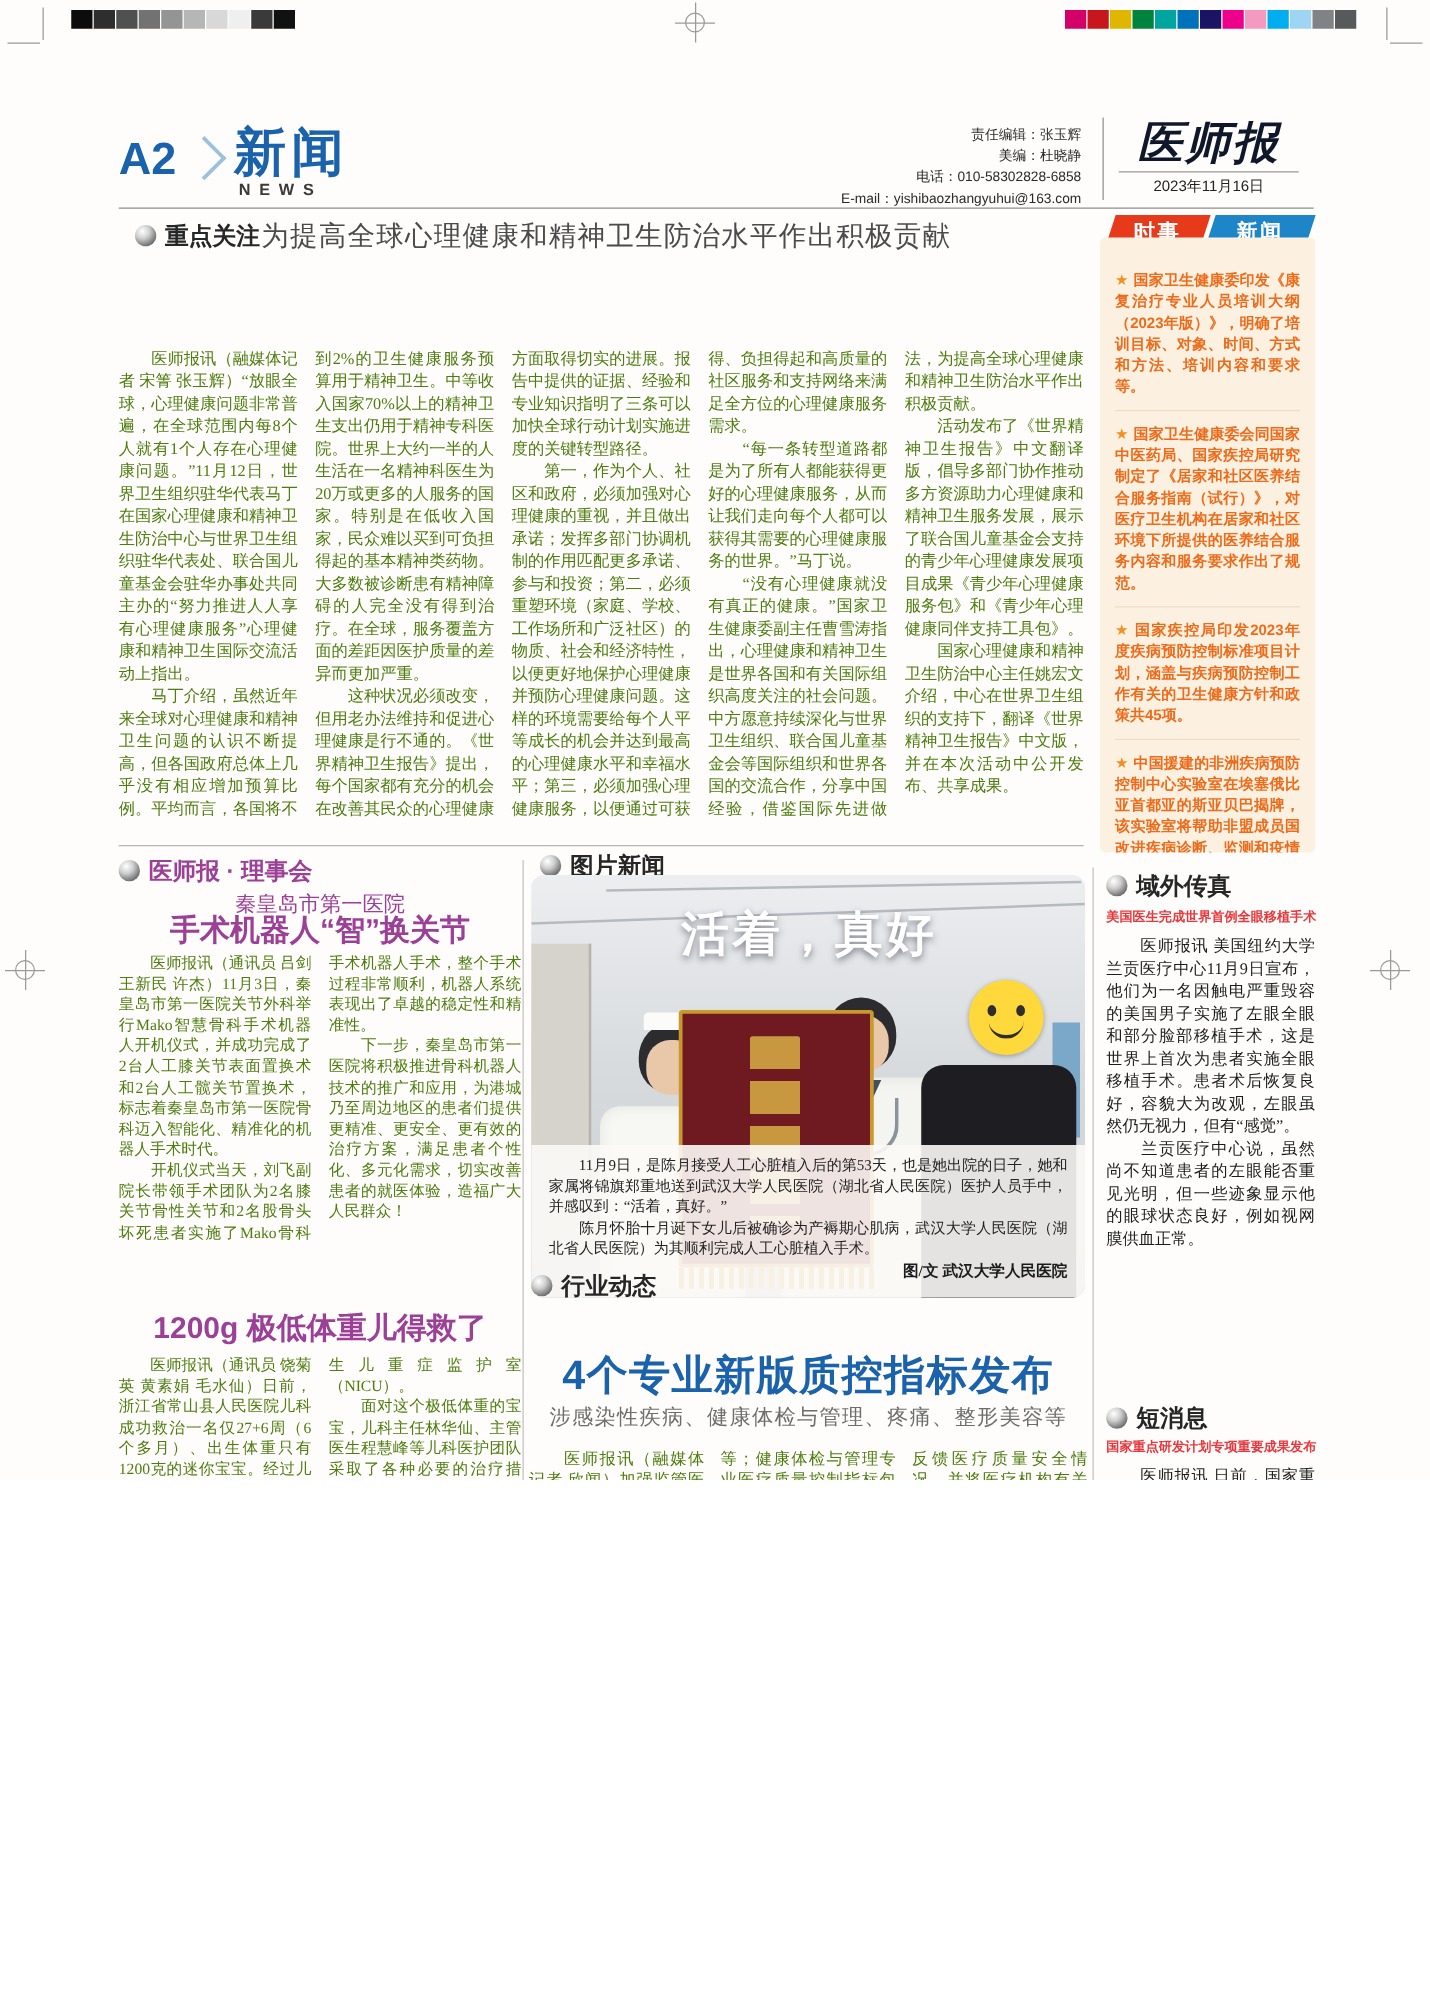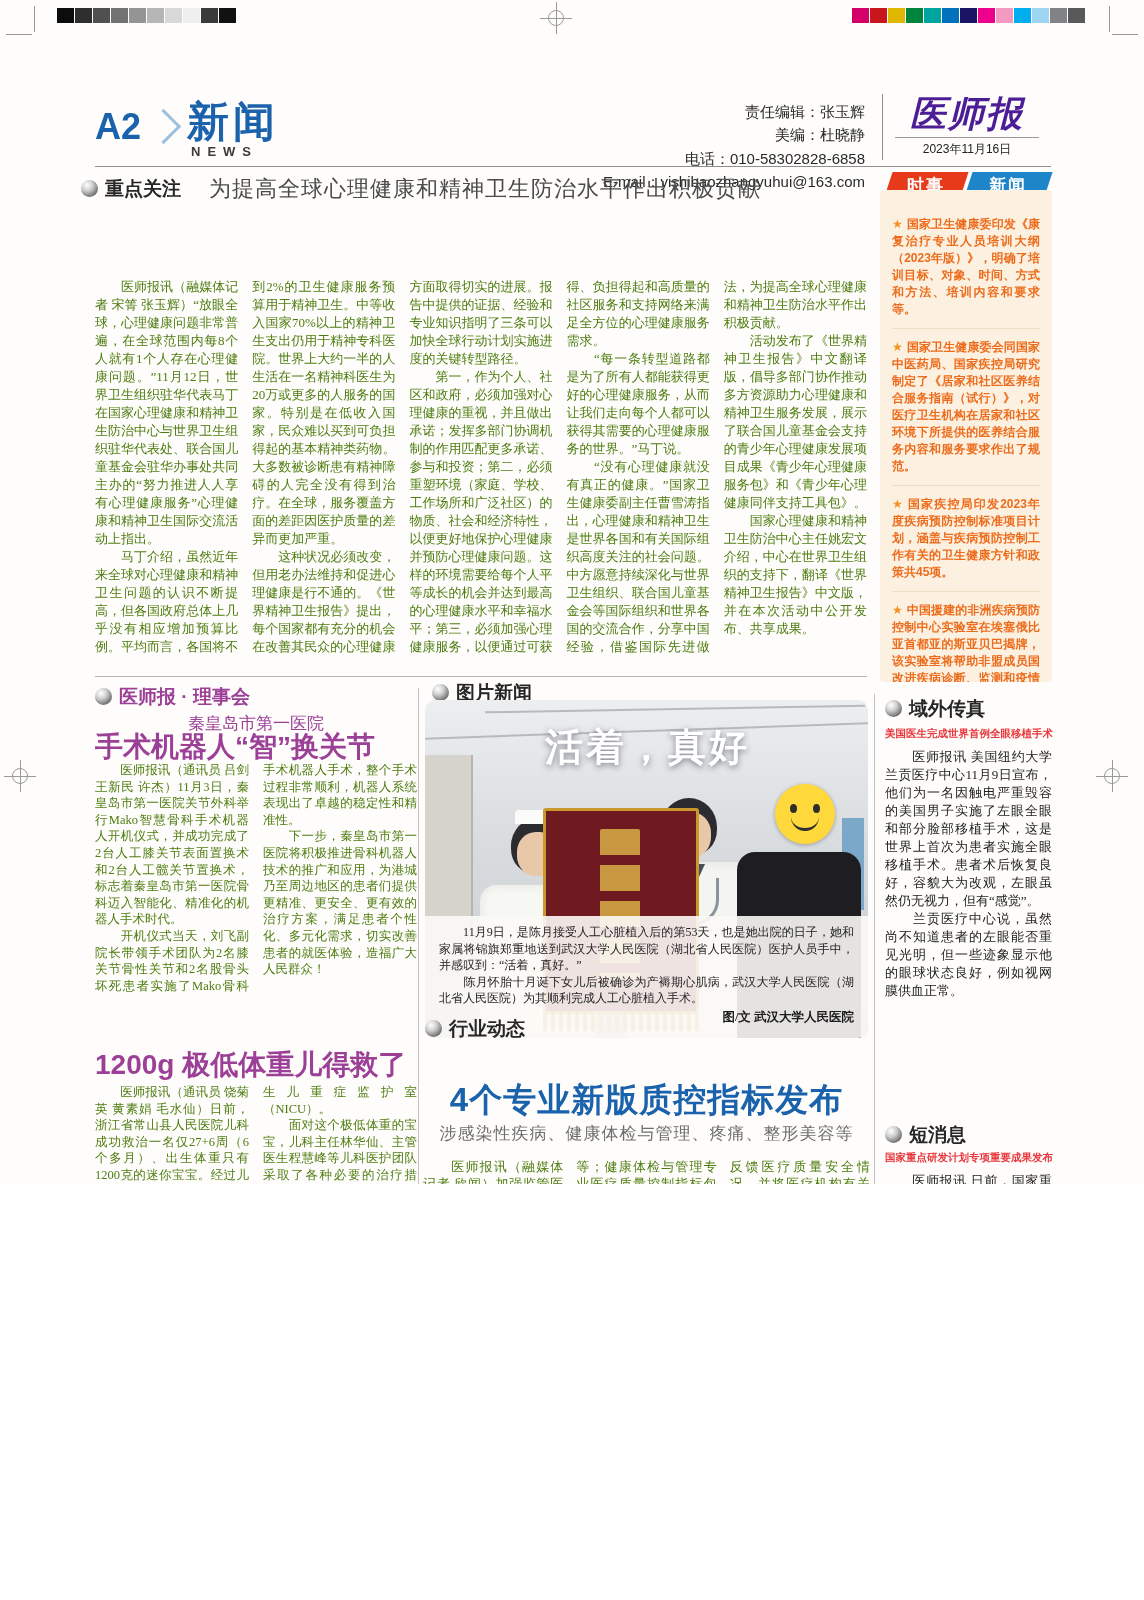--- a/index.html
+++ b/index.html
@@ -15,23 +15,23 @@
   .reg::before{content:"";position:absolute;left:-9px;right:-9px;top:50%;height:1px;background:#9a9a9a;}
   .reg::after{content:"";position:absolute;top:-9px;bottom:-9px;left:50%;width:1px;background:#9a9a9a;}
   .tick{position:absolute;background:#9a9a9a;}
 
   
   .header{position:absolute;left:95px;top:92px;width:956px;height:74px;border-bottom:1px solid #8f8f8f;}
   .edition{position:absolute;left:0;top:14px;font-size:36px;font-weight:bold;color:#1a62ab;}
   .chevron{position:absolute;left:56px;top:22px;width:22px;height:22px;border-top:3px solid #9dc0dd;border-right:3px solid #9dc0dd;transform:rotate(45deg);}
   .sec-cn{position:absolute;left:92px;top:2px;font-size:42px;font-weight:bold;color:#1a62ab;letter-spacing:4px;}
   .sec-en{position:absolute;left:96px;top:52px;font-size:13px;font-weight:bold;letter-spacing:7px;color:#3a3a3a;}
-  .editor-info{position:absolute;right:186px;top:8px;text-align:right;font-size:15px;line-height:1.55;color:#2a2a2a;}
+  .editor-info{position:absolute;right:186px;top:8px;text-align:right;font-size:11px;line-height:1.55;color:#2a2a2a;}
   .mast{position:absolute;right:0;top:2px;width:168px;border-left:1px solid #8f8f8f;height:66px;text-align:center;}
-  .mast-logo{font-size:36px;font-weight:bold;font-style:italic;color:#4c1d95;line-height:1.1;letter-spacing:2px;}
+  .mast-logo{font-size:36px;font-weight:bold;font-style:italic;color:#0f172a;line-height:1.1;letter-spacing:2px;}
   .mast-date{font-size:12px;color:#222;border-top:1px solid #999;margin:3px 12px 0;padding-top:3px;}
 
   
   .label{font-family:"Liberation Sans","DejaVu Sans",sans-serif;font-weight:bold;font-size:19px;color:#262626;}
   .sphere{display:inline-block;width:17px;height:17px;border-radius:50%;vertical-align:-2px;margin-right:7px;
           background:radial-gradient(circle at 35% 30%, #ffffff, #cfcfcf 35%, #757575 72%, #4c4c4c);}
 
   
   .kicker{position:absolute;left:160px;top:174px;width:650px;text-align:center;font-size:22px;color:#4b4b4b;letter-spacing:1px;}
   .headline{position:absolute;left:95px;top:198px;width:772px;text-align:center;font-size:53px;font-weight:bold;color:#1a61aa;letter-spacing:1px;
@@ -48,21 +48,21 @@
   .tab-blue{left:80px;width:80px;background:#1e86c8;}
   .tab span{display:inline-block;transform:skewX(18deg);letter-spacing:2px;}
   .sb-item{margin:0 12px;padding:10px 0 10px;border-bottom:1px solid #efddc3;color:#ed6c1c;font-weight:bold;font-size:12px;line-height:17px;
            font-family:"Liberation Sans","DejaVu Sans",sans-serif;text-align:justify;}
   .sb-item:last-child{border-bottom:none;}
   .star{color:#f29022;margin-right:4px;}
 
   
   .purple{color:#9c3f97;}
   .c-kicker{position:absolute;width:322px;text-align:center;font-size:17px;color:#9c3f97;font-family:"Liberation Sans","DejaVu Sans",sans-serif;}
-  .c-head{position:absolute;width:322px;font-size:28px;font-weight:bold;color:#9c3f97;
+  .c-head{position:absolute;width:322px;text-align:center;font-size:24px;font-weight:bold;color:#9c3f97;
           font-family:"Liberation Sans","DejaVu Sans",sans-serif;}
   .c-body{column-count:2;column-gap:14px;font-size:12.5px;line-height:16.6px;}
 
   
   .photo{position:absolute;left:425px;top:700px;width:443px;height:338px;border-radius:10px;overflow:hidden;
          background:linear-gradient(#eceef0 0%,#d8dbde 45%,#c9ccd0 100%);}
   .ceil-line{position:absolute;height:2px;background:#b6babf;}
   .door{position:absolute;left:0;top:55px;width:46px;height:230px;background:#d6d3cd;border-right:2px solid #b8b4ad;}
   .poster{position:absolute;right:4px;top:118px;width:22px;height:92px;background:#7ba7c9;}
   .overlay-title{position:absolute;left:120px;top:22px;font-size:38px;font-weight:bold;color:#ffffff;letter-spacing:3px;
@@ -139,21 +139,21 @@
       <div>美编：杜晓静</div>
       <div>电话：010-58302828-6858</div>
       <div>E-mail：yishibaozhangyuhui@163.com</div>
     </div>
     <div class="mast">
       <div class="mast-logo">医师报</div>
       <div class="mast-date">2023年11月16日</div>
     </div>
   </div>
 
-  <div class="abs label" style="left:81px;top:176px;">
+  <div class="abs label" style="left:108px;top:176px;">
     <span class="sphere"></span><span>重点关注</span>
   </div>
   <div class="kicker">为提高全球心理健康和精神卫生防治水平作出积极贡献</div>
   <div class="lead-body body-cols">　　医师报讯（融媒体记者 宋箐 张玉辉）“放眼全球，心理健康问题非常普遍，在全球范围内每8个人就有1个人存在心理健康问题。”11月12日，世界卫生组织驻华代表马丁在国家心理健康和精神卫生防治中心与世界卫生组织驻华代表处、联合国儿童基金会驻华办事处共同主办的“努力推进人人享有心理健康服务”心理健康和精神卫生国际交流活动上指出。
 　　马丁介绍，虽然近年来全球对心理健康和精神卫生问题的认识不断提高，但各国政府总体上几乎没有相应增加预算比例。平均而言，各国将不到2%的卫生健康服务预算用于精神卫生。中等收入国家70%以上的精神卫生支出仍用于精神专科医院。世界上大约一半的人生活在一名精神科医生为20万或更多的人服务的国家。特别是在低收入国家，民众难以买到可负担得起的基本精神类药物。大多数被诊断患有精神障碍的人完全没有得到治疗。在全球，服务覆盖方面的差距因医护质量的差异而更加严重。
 　　这种状况必须改变，但用老办法维持和促进心理健康是行不通的。《世界精神卫生报告》提出，每个国家都有充分的机会在改善其民众的心理健康方面取得切实的进展。报告中提供的证据、经验和专业知识指明了三条可以加快全球行动计划实施进度的关键转型路径。
 　　第一，作为个人、社区和政府，必须加强对心理健康的重视，并且做出承诺；发挥多部门协调机制的作用匹配更多承诺、参与和投资；第二，必须重塑环境（家庭、学校、工作场所和广泛社区）的物质、社会和经济特性，以便更好地保护心理健康并预防心理健康问题。这样的环境需要给每个人平等成长的机会并达到最高的心理健康水平和幸福水平；第三，必须加强心理健康服务，以便通过可获得、负担得起和高质量的社区服务和支持网络来满足全方位的心理健康服务需求。
 　　“每一条转型道路都是为了所有人都能获得更好的心理健康服务，从而让我们走向每个人都可以获得其需要的心理健康服务的世界。”马丁说。
 　　“没有心理健康就没有真正的健康。”国家卫生健康委副主任曹雪涛指出，心理健康和精神卫生是世界各国和有关国际组织高度关注的社会问题。中方愿意持续深化与世界卫生组织、联合国儿童基金会等国际组织和世界各国的交流合作，分享中国经验，借鉴国际先进做法，为提高全球心理健康和精神卫生防治水平作出积极贡献。
 　　活动发布了《世界精神卫生报告》中文翻译版，倡导多部门协作推动多方资源助力心理健康和精神卫生服务发展，展示了联合国儿童基金会支持的青少年心理健康发展项目成果《青少年心理健康服务包》和《青少年心理健康同伴支持工具包》。

